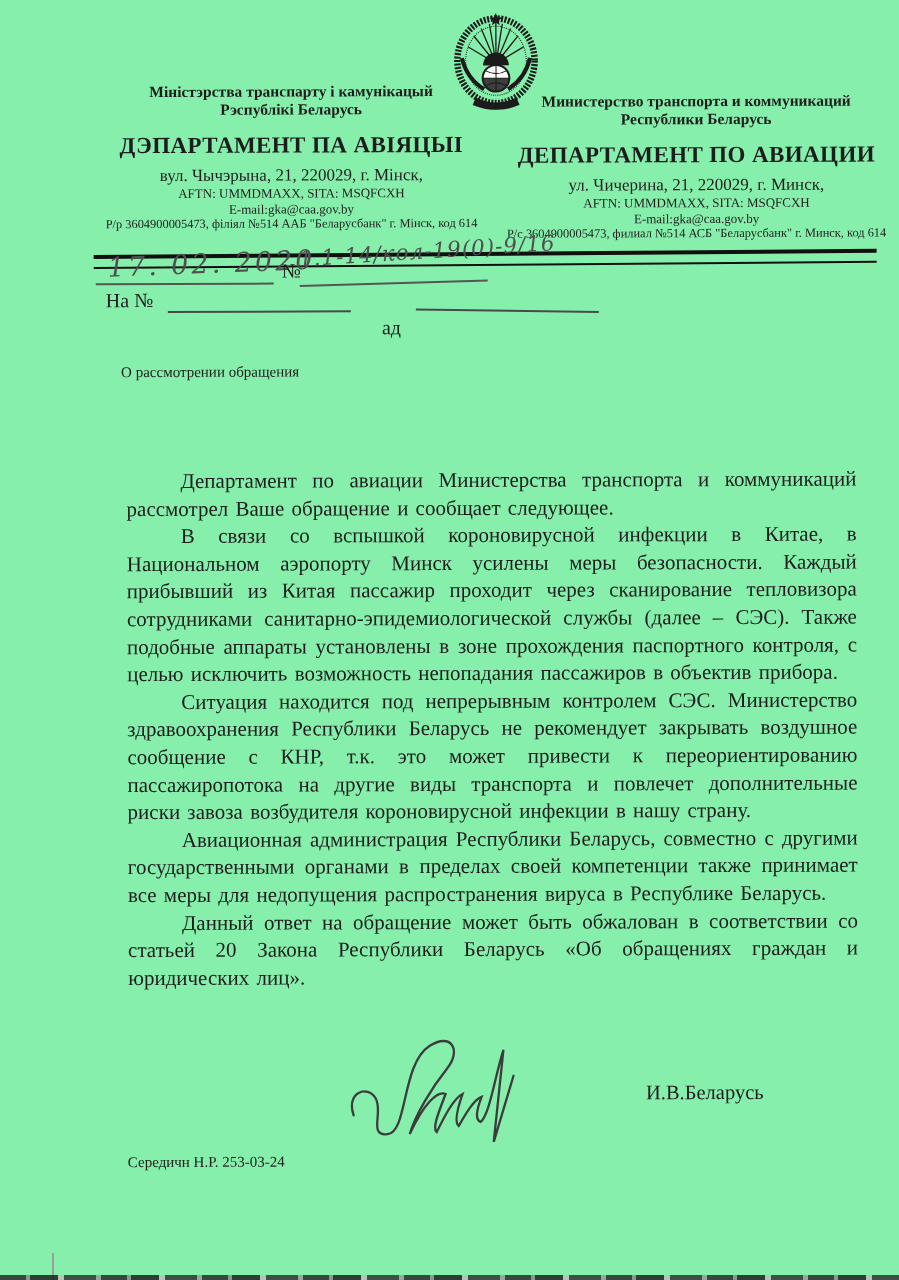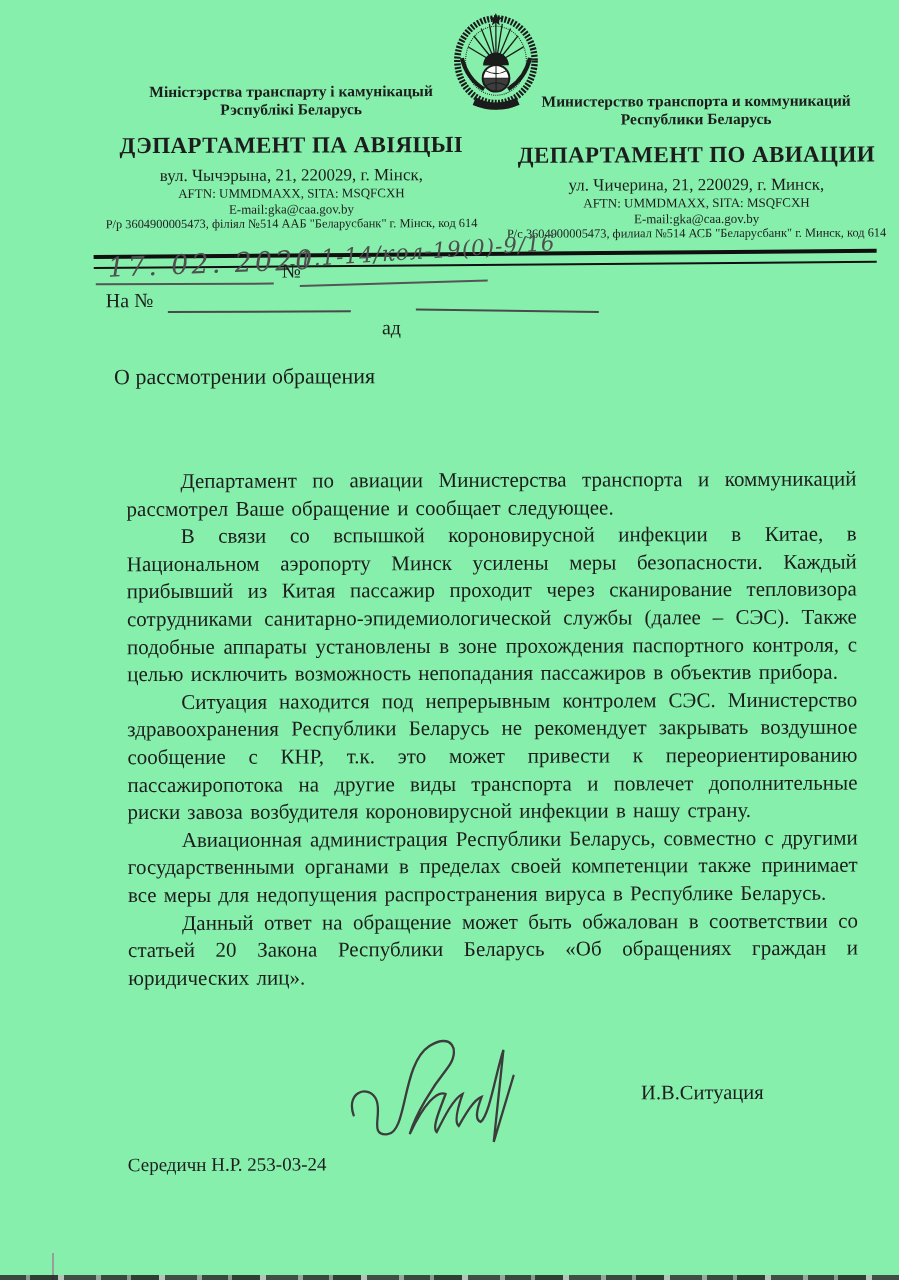--- a/index.html
+++ b/index.html
@@ -37,33 +37,33 @@
   .date-underline{position:absolute; left:2px; top:36px; width:178px; border-bottom:2px solid #555;}
   .no-sign{position:absolute; left:188px; top:13px;}
   .hw-number{position:absolute; left:206px; top:0px; font-size:21.5px; letter-spacing:1px; transform:rotate(-3.5deg); transform-origin:left bottom; white-space:nowrap;}
   .num-underline{position:absolute; left:206px; top:36px; width:188px; border-bottom:2px solid #555; transform:rotate(-1.5deg);}
   .na-label{position:absolute; left:12px; top:42px;}
   .na-underline{position:absolute; left:74px; top:64px; width:183px; border-bottom:2px solid #4a4a4a;}
   .ad-label{position:absolute; left:288px; top:42px;margin-top:28px;}
   .ad-underline{position:absolute; left:322px; top:64px; width:183px; border-bottom:2px solid #4a4a4a; transform:rotate(1deg);}
 
   
-  .subject{position:absolute; left:115px; top:363px; font-size:22px;text-align:right;}
+  .subject{position:absolute; left:122px; top:363px; font-size:15px;text-align:right;}
   .body-text{position:absolute; left:127px; top:467px; width:730px;}
   .body-text p{
     margin:0; font-size:21px; line-height:27.6px;
     text-align:justify; text-indent:54px; word-spacing:2px;
   }
 
   
   .sig-row{position:absolute; left:127px; top:1082px; width:730px; display:flex; font-size:20.5px;}
   .sig-name{margin-left:auto; padding-right:95px;}
   .sig-mark{position:absolute; left:342px; top:1030px; width:195px; height:130px;}
 
-  .footer-line{position:absolute; left:126px; top:1153px; font-size:19px;}
+  .footer-line{position:absolute; left:126px; top:1153px; font-size:15px;}
 
   
   .scan-strip{
     position:absolute; left:0; right:0; bottom:0; height:5px;
     background:repeating-linear-gradient(90deg,
       #2b2b2b 0 26px, #8a8a8a 26px 30px, #1f1f1f 30px 58px,
       #bdbdbd 58px 64px, #333 64px 96px, #9a9a9a 96px 101px);
     opacity:.85;
   }
   .scan-vline{position:absolute; left:52px; bottom:0; width:2px; height:27px; background:#9c9c9c;}
@@ -138,21 +138,21 @@
 
     <div class="body-text">
       <p>Департамент по авиации Министерства транспорта и коммуникаций рассмотрел Ваше обращение и сообщает следующее.</p>
       <p>В связи со вспышкой короновирусной инфекции в Китае, в Национальном аэропорту Минск усилены меры безопасности. Каждый прибывший из Китая пассажир проходит через сканирование тепловизора сотрудниками санитарно-эпидемиологической службы (далее – СЭС). Также подобные аппараты установлены в зоне прохождения паспортного контроля, с целью исключить возможность непопадания пассажиров в объектив прибора.</p>
       <p>Ситуация находится под непрерывным контролем СЭС. Министерство здравоохранения Республики Беларусь не рекомендует закрывать воздушное сообщение с КНР, т.к. это может привести к переориентированию пассажиропотока на другие виды транспорта и повлечет дополнительные риски завоза возбудителя короновирусной инфекции в нашу страну.</p>
       <p>Авиационная администрация Республики Беларусь, совместно с другими государственными органами в пределах своей компетенции также  принимает все меры для недопущения распространения вируса в Республике Беларусь.</p>
       <p>Данный ответ на обращение может быть обжалован в соответствии со статьей 20 Закона Республики Беларусь «Об обращениях граждан и юридических лиц».</p>
     </div>
 
     <div class="sig-row">
-      <span class="sig-name">И.В.Ситуация</span>
+      <span class="sig-name">И.В.Беларусь</span>
     </div>
     <svg class="sig-mark" viewBox="0 0 195 130">
       <path d="M10 85 C2 62 24 54 32 68 C40 82 24 106 44 104 C64 102 58 34 86 16 C108 2 118 20 104 38 C88 58 72 84 66 104 C80 74 94 60 102 64 C96 80 88 98 93 102 C100 88 110 68 119 64 C114 78 110 92 115 96 C122 84 130 70 138 67 C133 80 131 90 137 92 C146 85 152 44 160 20 L150 112 L170 46" fill="none" stroke="#3c3c3c" stroke-width="2.3" stroke-linecap="round"></path>
     </svg>
 
     <div class="footer-line">Середичн Н.Р. 253-03-24</div>
 
   </div>
 
   <div class="scan-vline"></div>

